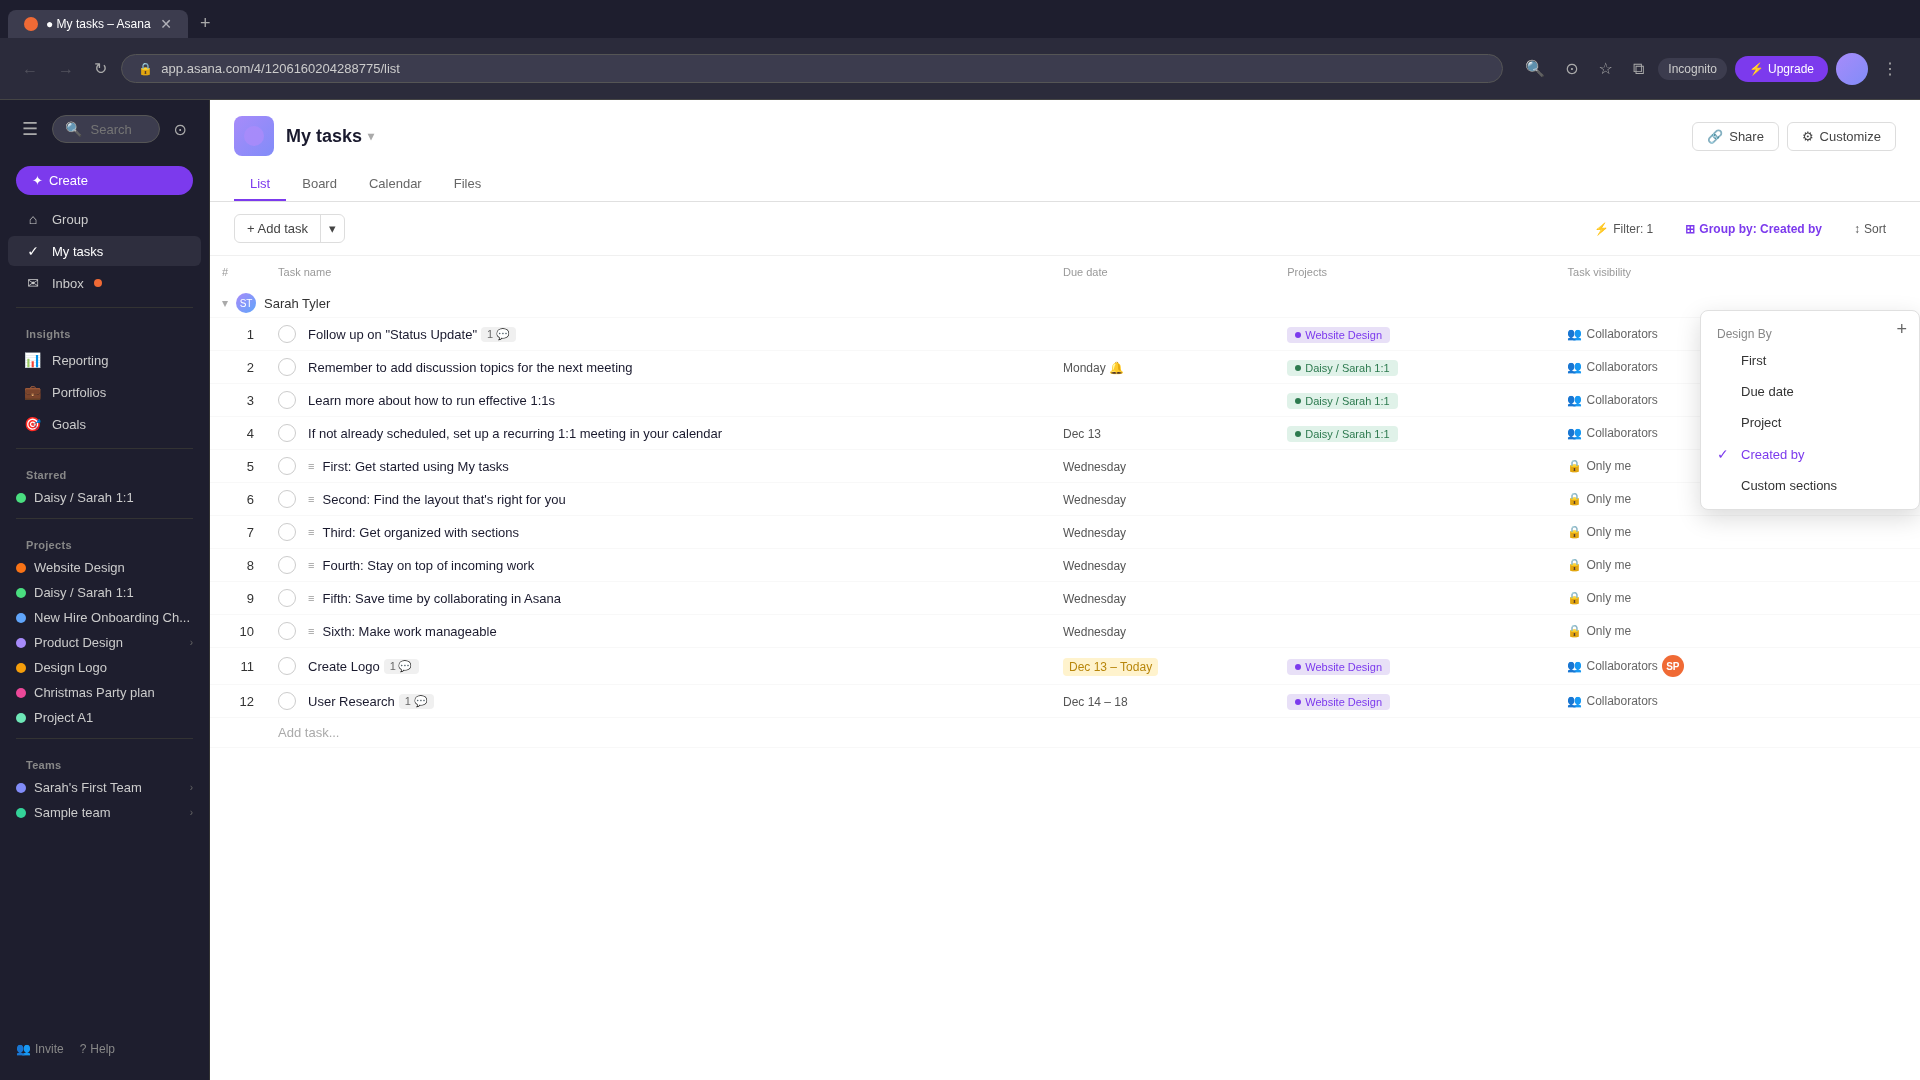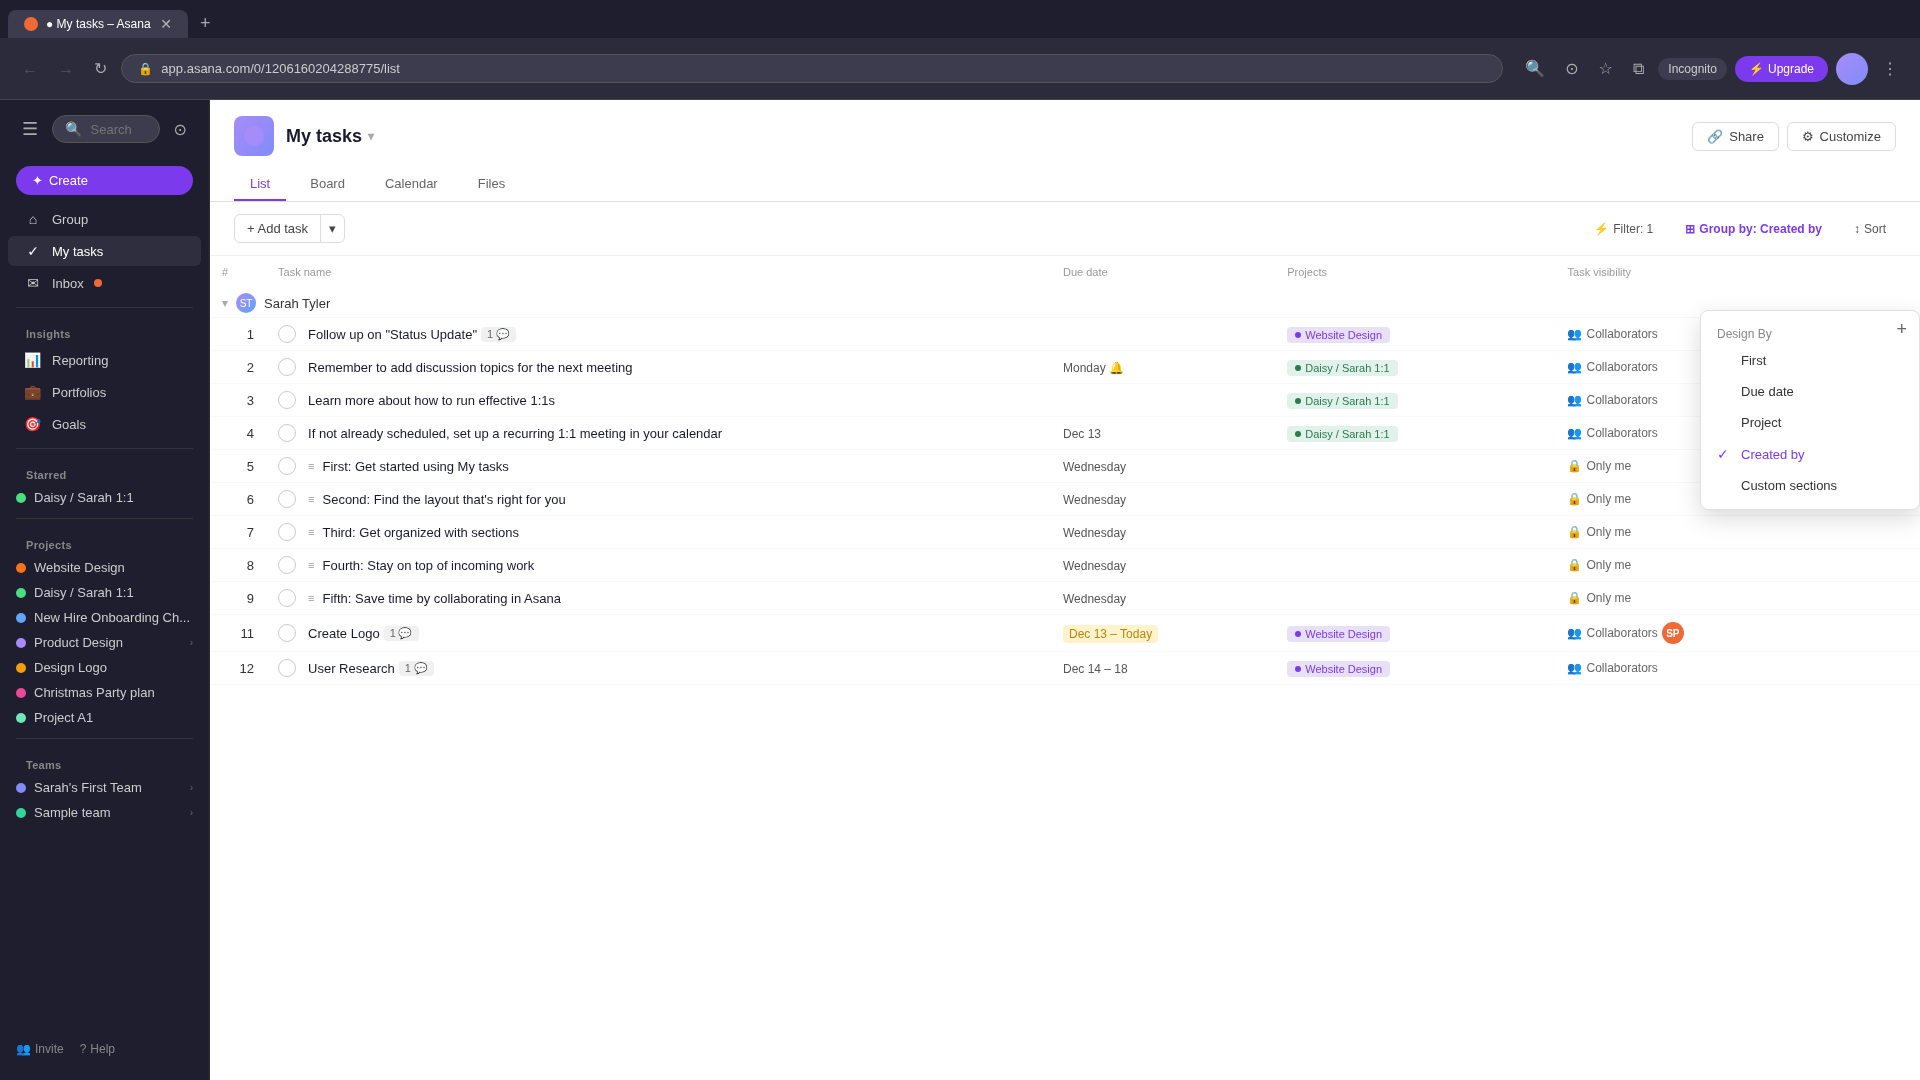--- a/index.html
+++ b/index.html
@@ -48,21 +48,21 @@
     
     .main-content { flex: 1; background: #f5f5f5; display: flex; flex-direction: column; overflow: hidden; }
     .content-header { background: white; padding: 16px 24px 0; border-bottom: 1px solid #e0e0e0; }
     .content-header-top { display: flex; align-items: center; gap: 12px; margin-bottom: 12px; }
     .project-icon { width: 40px; height: 40px; background: linear-gradient(135deg, #a78bfa, #818cf8); border-radius: 8px; display: flex; align-items: center; justify-content: center; font-size: 20px; }
     .project-title-area { flex: 1; }
     .project-title { font-size: 18px; font-weight: 600; color: #1a1a2e; display: flex; align-items: center; gap: 6px; }
     .title-caret { color: #aaa; font-size: 12px; }
     .header-actions { display: flex; gap: 8px; }
     .header-btn { background: white; border: 1px solid #ddd; border-radius: 6px; padding: 6px 14px; cursor: pointer; font-size: 13px; color: #444; display: flex; align-items: center; gap: 6px; }
-    .nav-tabs { display: flex; gap: 8px; }
+    .nav-tabs { display: flex; gap: 0; }
     .nav-tab { padding: 8px 16px; cursor: pointer; font-size: 13px; color: #666; border-bottom: 2px solid transparent; }
     .nav-tab.active { color: #7c3aed; border-bottom-color: #7c3aed; font-weight: 500; }
 
     
     .task-area { flex: 1; background: white; overflow-y: auto; }
     .task-toolbar { display: flex; align-items: center; gap: 12px; padding: 12px 24px; border-bottom: 1px solid #f0f0f0; background: white; position: sticky; top: 0; z-index: 10; }
     .add-task-btn { display: flex; align-items: center; gap: 0; background: white; border: 1px solid #ddd; border-radius: 6px; cursor: pointer; font-size: 13px; color: #444; }
     .add-task-main { padding: 6px 12px; display: flex; align-items: center; gap: 4px; border-right: 1px solid #ddd; }
     .add-task-caret { padding: 6px 8px; }
     .toolbar-spacer { flex: 1; }
@@ -121,21 +121,21 @@
       <span class="tab-close">✕</span>
     </div>
     <button class="tab-new">+</button>
   </div>
   <div class="browser-controls">
     <button class="nav-btn disabled">←</button>
     <button class="nav-btn disabled">→</button>
     <button class="nav-btn">↻</button>
     <div class="address-bar">
       <span class="address-bar-lock">🔒</span>
-      <span class="address-text">app.asana.com/0/1206160204288775/list</span>
+      <span class="address-text">app.asana.com/4/1206160204288775/list</span>
     </div>
     <div class="browser-actions">
       <button class="browser-action-btn">🔍</button>
       <button class="browser-action-btn">⊙</button>
       <button class="browser-action-btn">☆</button>
       <button class="browser-action-btn">⧉</button>
       <span class="incognito-btn">Incognito</span>
       <button class="upgrade-btn">
         <span>⚡</span>
         <span>Upgrade</span>
@@ -535,20 +535,41 @@
     <td>
       <div class="visibility-cell">
         <span class="visibility-icon">🔒</span>
         <span>Only me</span>
 
       </div>
     </td>
     <td></td>
   </tr>
             <tr>
+    <td class="task-num">10</td>
+    <td>
+      <div class="task-name-cell">
+        <span class="task-check"></span>
+        <span style="color:#999; font-size:11px; margin-right:4px;">≡</span>
+        <span class="task-name">Sixth: Make work manageable</span>
+
+      </div>
+    </td>
+    <td><span class="due-date">Wednesday</span></td>
+    <td></td>
+    <td>
+      <div class="visibility-cell">
+        <span class="visibility-icon">🔒</span>
+        <span>Only me</span>
+
+      </div>
+    </td>
+    <td></td>
+  </tr>
+            <tr>
     <td class="task-num">11</td>
     <td>
       <div class="task-name-cell">
         <span class="task-check"></span>
 
         <span class="task-name">Create Logo</span>
         <span class="task-badge">1 💬</span>
       </div>
     </td>
     <td><span class="due-date today">Dec 13 – Today</span></td>
@@ -582,20 +603,24 @@
     </span></td>
     <td>
       <div class="visibility-cell">
         <span class="visibility-icon">👥</span>
         <span>Collaborators</span>
 
       </div>
     </td>
     <td></td>
   </tr>
+            <tr class="add-task-row">
+              <td></td>
+              <td colspan="5">Add task...</td>
+            </tr>
           </tbody>
       </table>
     </div>
   </div>
 
   <div style="position:absolute; right: 0; top: 310px; z-index:200;">
     <div class="dropdown-menu" style="position:relative; width:220px;">
       <div class="group-by-header">
         <span class="group-by-label">Design By</span>
         <button class="dropdown-add">+</button>

